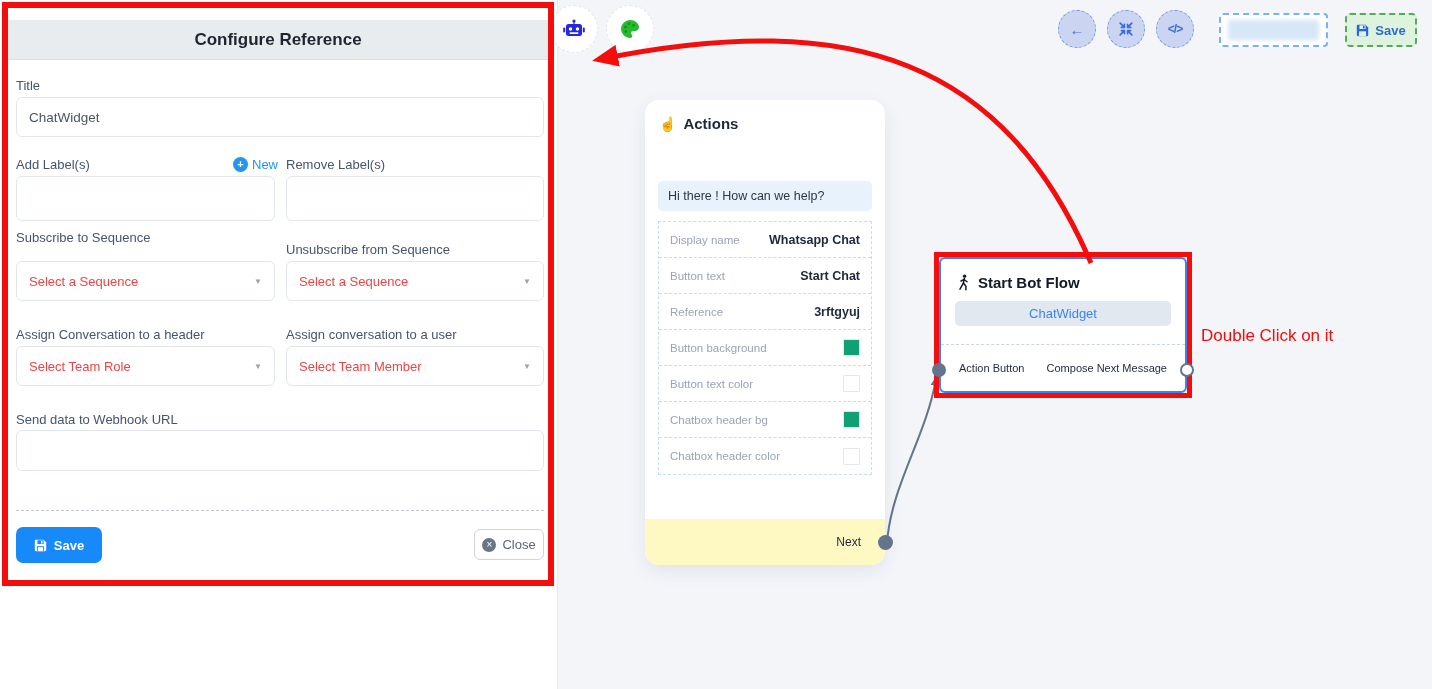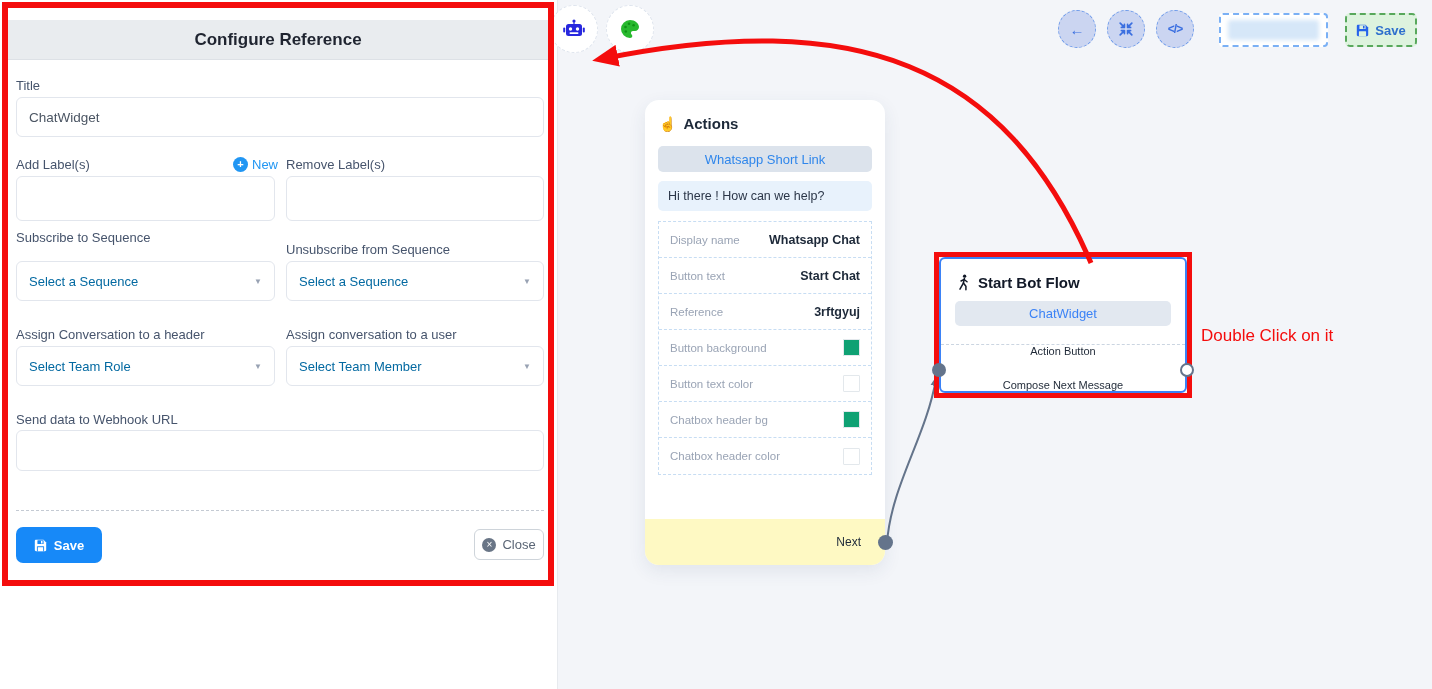--- a/index.html
+++ b/index.html
@@ -15,21 +15,21 @@
            background:#e9ecef; border-bottom:1px solid #dde1e6;
            display:flex; align-items:center; justify-content:center;margin-top:12px; }
   .panel-header span { font-size:17px; font-weight:bold; color:#1f2430; }
 
   .f-label { position:absolute; font-size:13px; color:#46546c; }
   .f-input { position:absolute; border:1px solid #e2e6ed; border-radius:6px; background:#fff;
              font-size:13.5px; color:#4b5563; padding:0 12px; font-family:"Liberation Sans",sans-serif; outline:none; }
   textarea.f-input { resize:none; padding-top:8px; }
   .f-select { position:absolute; border:1px solid #e2e6ed; border-radius:6px; background:#fff;
               display:flex; align-items:center; justify-content:space-between; padding:0 12px; cursor:pointer; }
-  .f-select .sel-text { font-size:13px; color:#0369a1; }
+  .f-select .sel-text { font-size:13px; color:#ef4444; }
   .f-select .caret { font-size:8px; color:#98a2b3; }
 
   .new-link { position:absolute; left:233px; top:157px; display:flex; align-items:center; gap:4px; cursor:pointer; }
   .new-link .plus-circle { width:15px; height:15px; border-radius:50%; background:#2196f3; color:#fff;
               font-size:11px; font-weight:bold; display:flex; align-items:center; justify-content:center; line-height:1; }
   .new-link .new-text { font-size:13px; color:#2196f3; }
 
   .panel-divider { position:absolute; left:16px; top:510px; width:528px; border-top:1px dashed #c4cad3; }
   .btn-save-panel { position:absolute; left:16px; top:527px; width:86px; height:36px; background:#1789f8;
               border:none; border-radius:7px; color:#fff; font-size:13px; font-weight:bold;
@@ -82,21 +82,21 @@
 
   
   .node-wrap { position:absolute; left:934px; top:252px; width:258px; height:146px;
               border:5px solid #f40d0d; z-index:5; }
   .node { position:absolute; inset:0; background:#fff; border:2px solid #3b82f6; border-radius:6px; }
   .node-title-row { display:flex; align-items:center; gap:8px; margin:15px 16px 0; }
   .node-title { font-size:15px; font-weight:bold; color:#111827; }
   .node-pill { margin:10px 14px 0; height:25px; background:#e2e8f0; border-radius:5px;
               display:flex; align-items:center; justify-content:center; font-size:13px; color:#3c83f6; cursor:pointer; }
   .node-footer { position:absolute; left:0; bottom:0; width:100%; height:47px; border-top:1px dashed #cbd5e1;
-              display:flex; align-items:center; justify-content:space-between; padding:0 18px;flex-direction:column; }
+              display:flex; align-items:center; justify-content:space-between; padding:0 18px; }
   .node-footer .pf { font-size:11px; color:#1f2937; }
   .port-left { width:14px; height:14px; background:#64748b; left:-9px; top:104px; cursor:crosshair; }
   .port-right { width:14px; height:14px; background:#fff; border:2px solid #64748b; right:-9px; top:104px; cursor:crosshair; }
 
   .annotation-text { position:absolute; left:1201px; top:326px; font-size:17px; color:#f40d0d; z-index:6; }
 
   svg.overlay { position:absolute; left:0; top:0; pointer-events:none; }
   #connector-layer { z-index:3; }
   #annotation-layer { z-index:9; }
 </style>
@@ -225,21 +225,20 @@
     <rect x="3.6" y="9" width="8.8" height="6" rx="0.5" fill="#ddf3de"></rect>
   </svg>
   <span>Save</span>
 </button>
 
 <div class="actions-card">
   <div class="ac-header">
     <span class="hand">☝</span>
     <span class="ac-title">Actions</span>
   </div>
-  <div class="ac-bar1">Whatsapp Short Link</div>
   <div class="ac-bar2">Hi there ! How can we help?</div>
 
   <div class="ac-list">
     <div class="ac-row">
       <span class="k">Display name</span>
       <span class="v">Whatsapp Chat</span>
     </div>
     <div class="ac-row">
       <span class="k">Button text</span>
       <span class="v">Start Chat</span>

